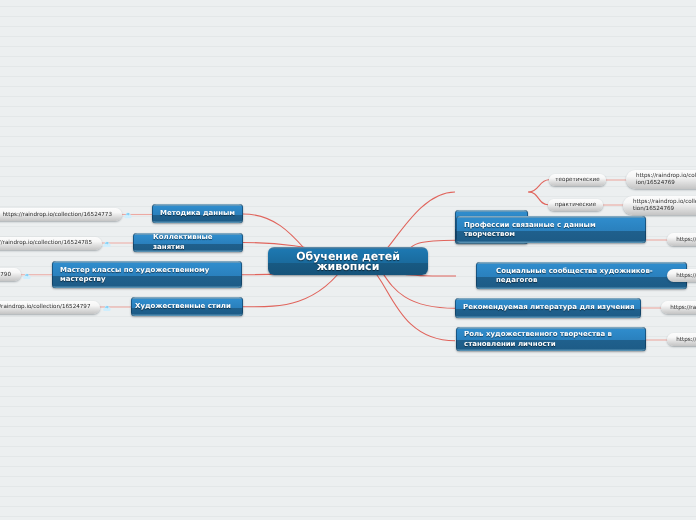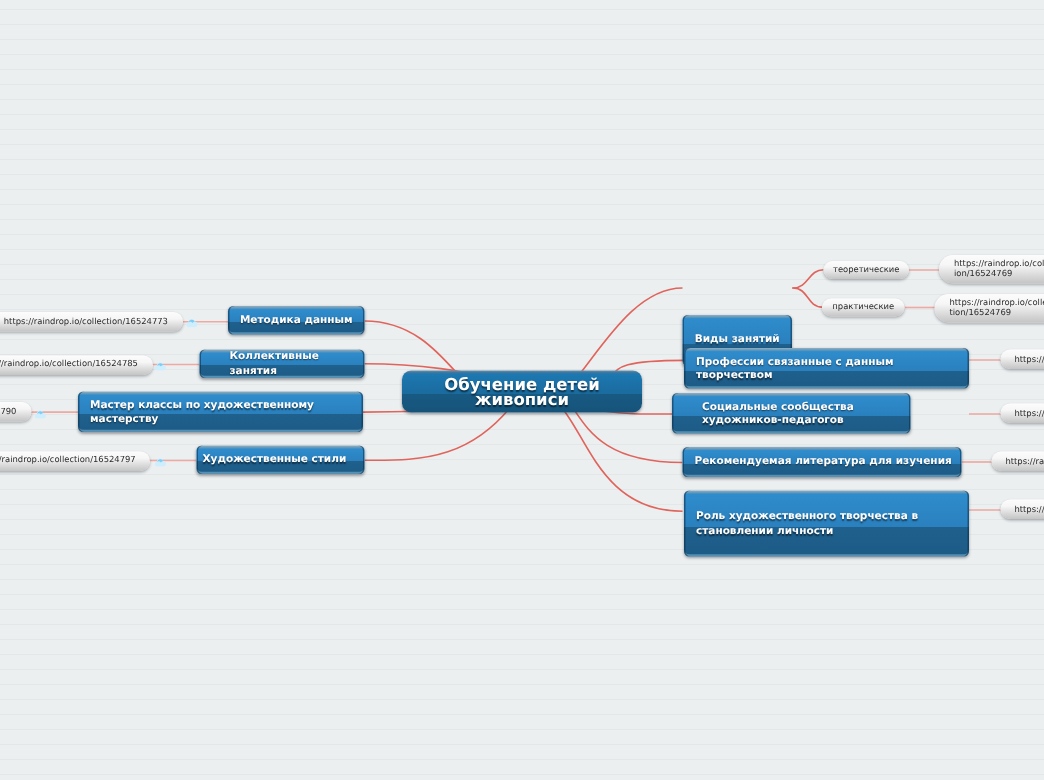--- a/index.html
+++ b/index.html
@@ -157,42 +157,42 @@
 <div class="gpill urlwrap" style="left:626px;top:170px;width:92px;height:19px;">
   <span>https://raindrop.io/collection/16524769</span>
 </div>
 <div class="gpill tag" style="left:548px;top:199px;width:55px;height:12px;">
   <span>практические</span>
 </div>
 <div class="gpill urlwrap" style="left:623px;top:196px;width:90px;height:19px;">
   <span>https://raindrop.io/collection/16524769</span>
 </div>
 
-<div class="bnode" style="left:456px;top:232px;width:190px;height:27px;">
+<div class="bnode" style="left:456px;top:216px;width:190px;height:27px;">
   <span>Профессии связанные с данным творчеством</span>
 </div>
 <div class="gpill" style="left:667px;top:233px;width:128px;height:13px;">
   <span>https://raindrop.io/collection/16524761</span>
 </div>
 
-<div class="bnode" style="left:448px;top:262px;width:159px;height:27px;padding-left:20px;">
+<div class="bnode" style="left:476px;top:262px;width:211px;height:27px;padding-left:20px;">
   <span>Социальные сообщества художников-педагогов</span>
 </div>
 <div class="gpill" style="left:667px;top:269px;width:128px;height:13px;">
   <span>https://raindrop.io/collection/16524762</span>
 </div>
 
 <div class="bnode" style="left:455px;top:298px;width:186px;height:20px;padding:0 8px;white-space:nowrap;">
   <span>Рекомендуемая литература для изучения</span>
 </div>
 <div class="gpill" style="left:661px;top:301px;width:128px;height:13px;">
   <span>https://raindrop.io/collection/16524763</span>
 </div>
 
-<div class="bnode" style="left:456px;top:327px;width:190px;height:44px;">
+<div class="bnode" style="left:456px;top:327px;width:190px;height:24px;">
   <span>Роль художественного творчества в становлении личности</span>
 </div>
 <div class="gpill" style="left:667px;top:333px;width:128px;height:13px;">
   <span>https://raindrop.io/collection/16524764</span>
 </div>
 
 <svg class="cloudicon" viewBox="0 0 15 15" style="left:123.5px;top:210.4px;">
     <path d="M10.6 8.0a3.45 3.45 0 1 1 0 6.9H3.2a2.95 2.95 0 0 1 0-5.9 3.6 3.6 0 0 1 7.4-1.0z" fill="#cfeefd"></path>
   <path d="M3.3 9.1a4.0 4.0 0 0 1 7.5-1.2 3.45 3.45 0 0 0-3.0 2.0 3.3 3.3 0 0 0-4.5-0.8z" fill="#7ccdf4"></path>
 </svg>

